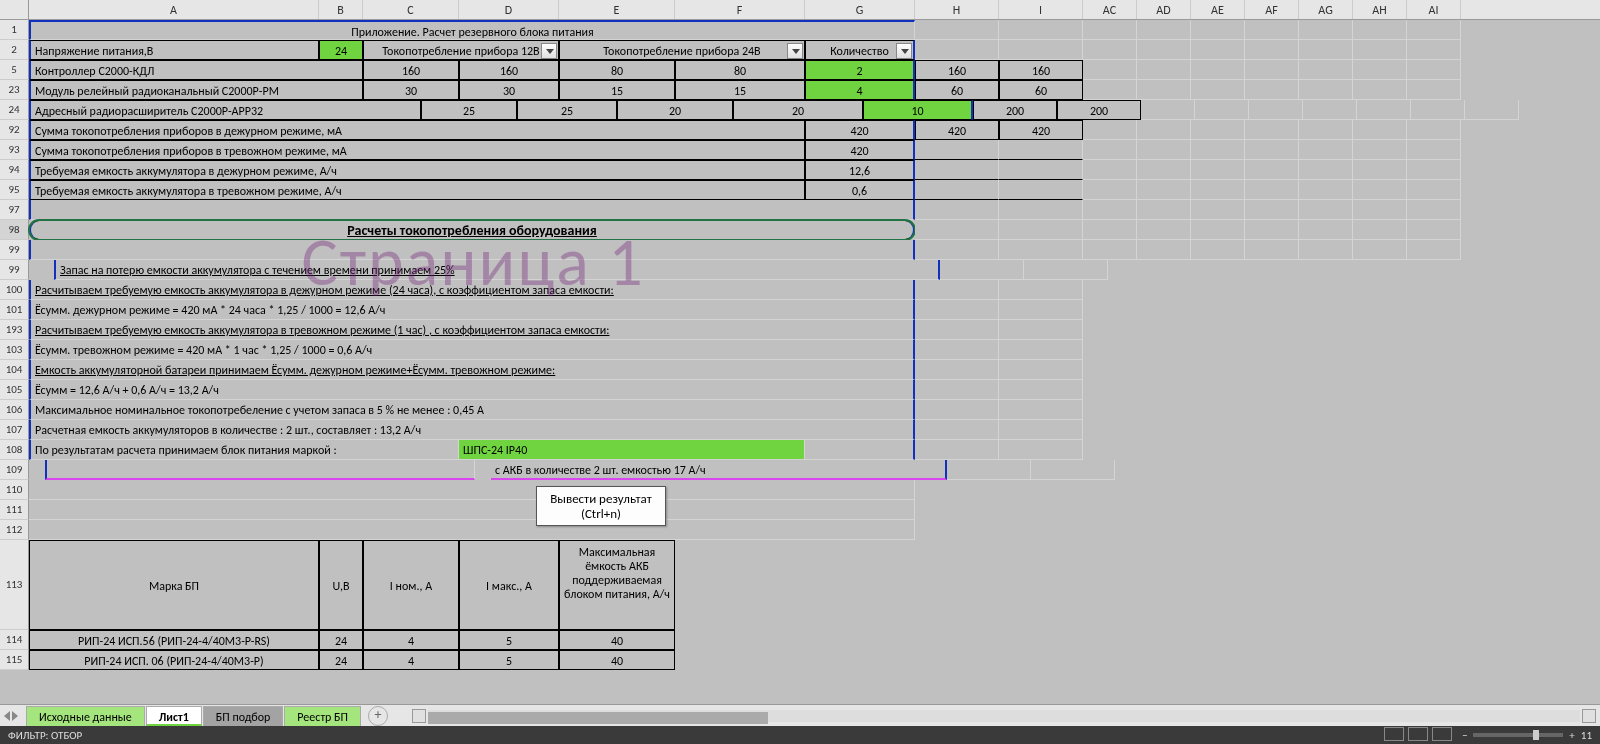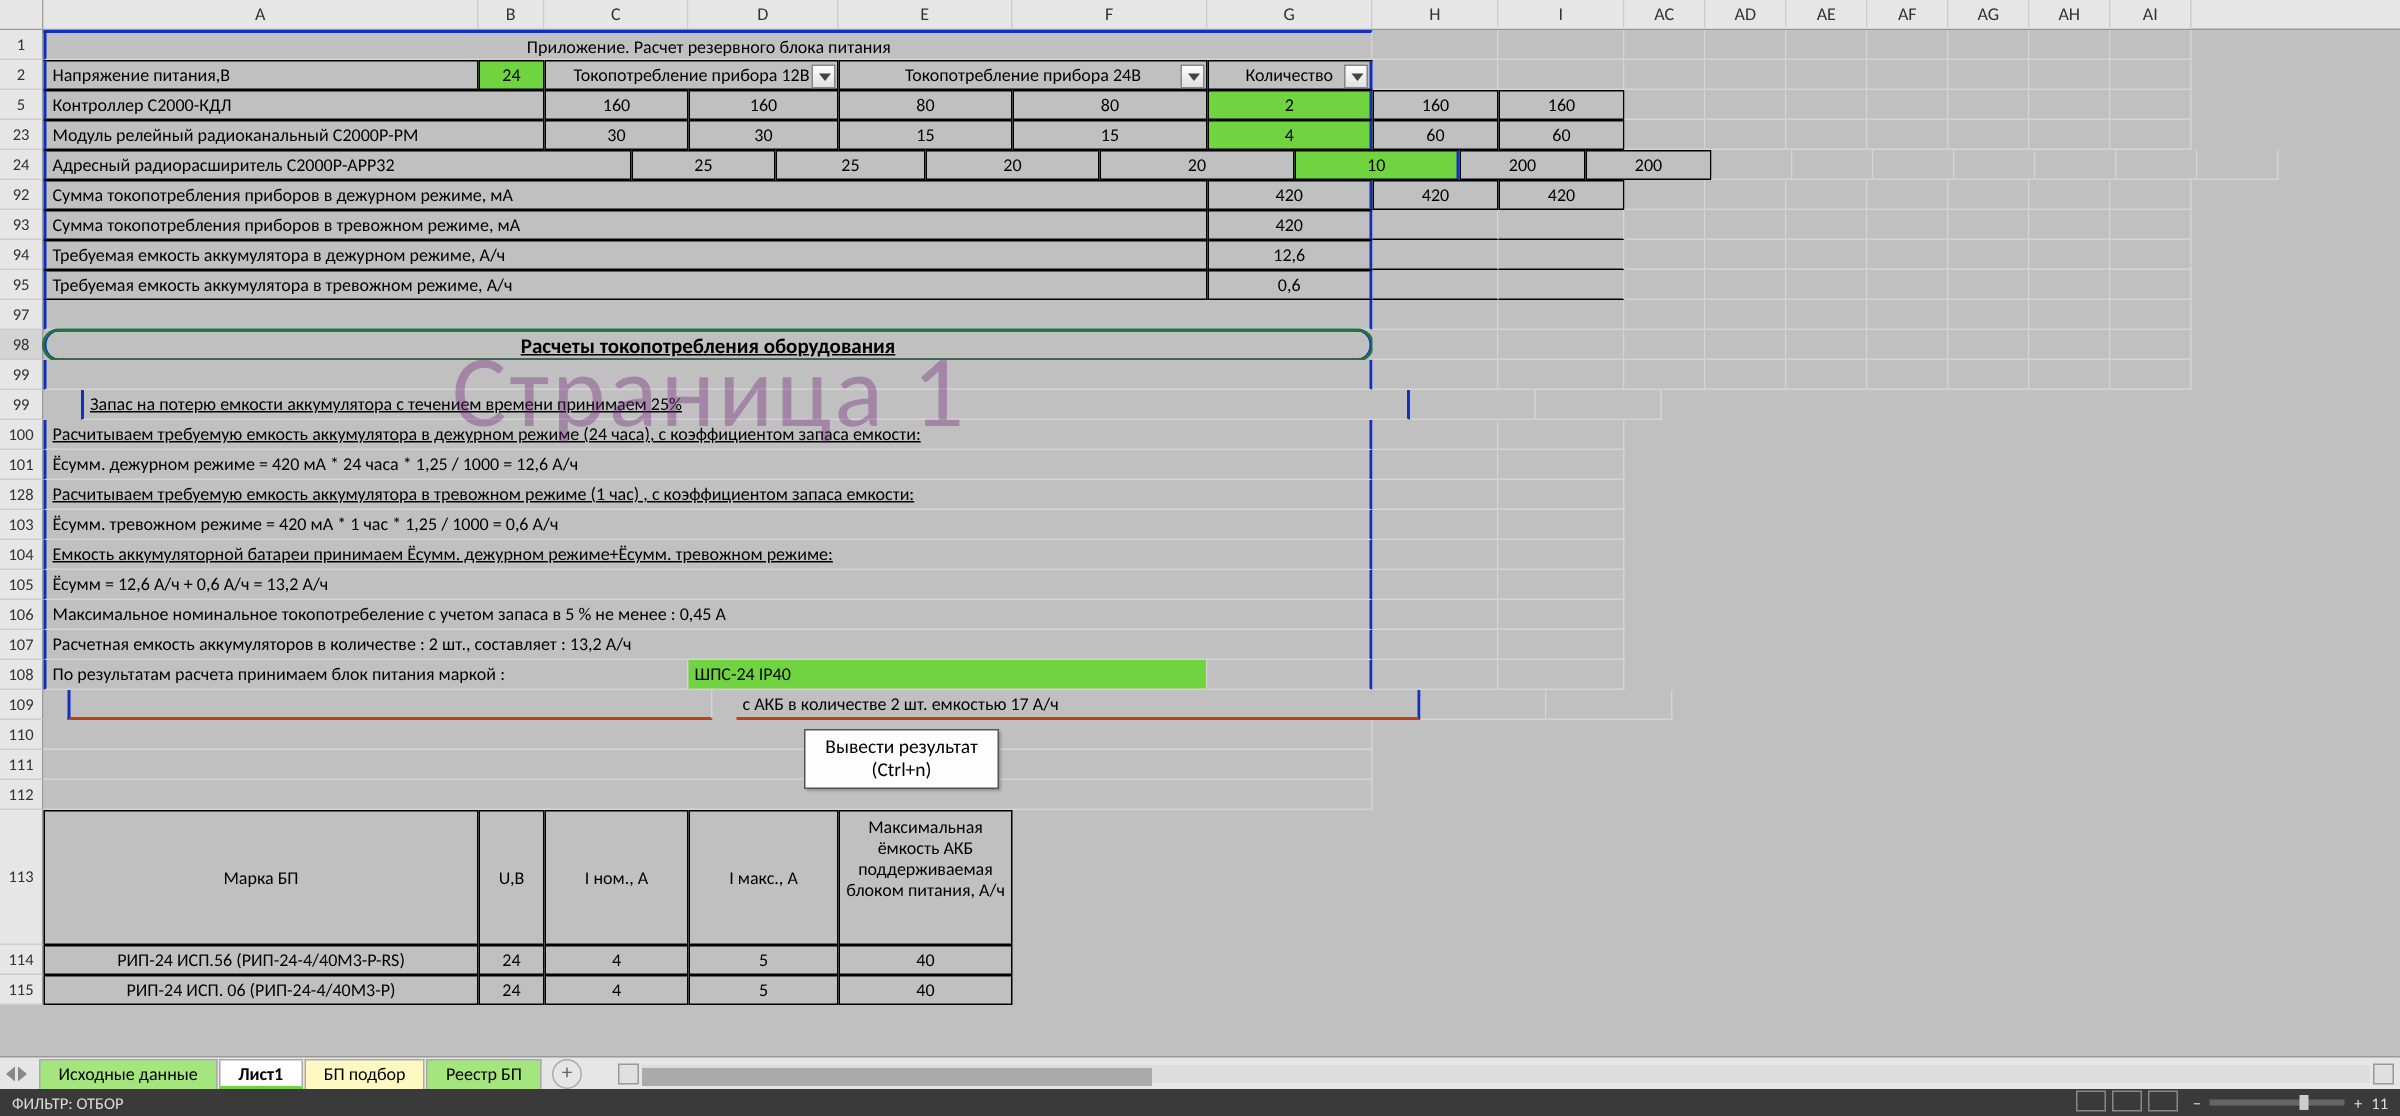--- a/index.html
+++ b/index.html
@@ -25,36 +25,36 @@
   .bold{ font-weight:bold; }
   .und{ text-decoration:underline; }
 
   .dd-btn { position:absolute; width:16px; height:16px; border:1px solid #888; background:linear-gradient(#fdfdfd,#e0e0e0); right:1px; top:2px; }
   .dd-btn::after{ content:""; position:absolute; left:4px; top:5px; border-left:4px solid transparent; border-right:4px solid transparent; border-top:5px solid #444; }
 
   
   .blueL{ border-left:2px solid #1030c0; }
   .blueR{ border-right:2px solid #1030c0; }
   .blueT{ border-top:2px solid #1030c0; }
-  .blueB{ border-bottom:2px solid #c2410c;margin-left:16px; }
+  .blueB{ border-bottom:2px solid #d946ef;margin-left:16px; }
 
   .sel-row-hdr{ background:#d4d4d4; }
   .sel-row { outline: 2px solid #217346; outline-offset:-1px; }
 
   .watermark{ position:absolute; left:30px; top:200px; width:886px; text-align:center; font-size:68px; color:#701a75; opacity:0.35; pointer-events:none; letter-spacing:2px; }
 
   .btn-out{ position:absolute; border:1px solid #555; background:#fdfdfd; padding:4px 10px; font-size:13px; text-align:center; box-shadow:1px 1px 2px rgba(0,0,0,0.3); }
 
   
   .tabs-bar{ position:absolute; left:0; right:0; bottom:18px; height:22px; background:#e6e6e6; border-top:1px solid #999; display:flex; align-items:center;}
   .tabnav{ width:26px; display:flex; gap:2px; padding-left:4px;}
   .tabnav span{ width:0;height:0; border-top:5px solid transparent; border-bottom:5px solid transparent;}
   .tabnav .l{ border-right:6px solid #888;}
   .tabnav .r{ border-left:6px solid #888;}
-  .sheet-tab{ padding:2px 12px; border:1px solid #aaa; border-bottom:none; background:#fef9c3; margin-right:1px; font-size:12px; height:20px; line-height:16px; cursor:pointer;}
+  .sheet-tab{ padding:2px 12px; border:1px solid #aaa; border-bottom:none; background:#a3a3a3; margin-right:1px; font-size:12px; height:20px; line-height:16px; cursor:pointer;}
   .sheet-tab.active{ background:#fff; border-bottom:2px solid #70d440; font-weight:bold;}
   .sheet-tab.green{ background:#a5e57e;}
   .addsheet{ width:20px; height:20px; border:1px solid #aaa; border-radius:50%; text-align:center; line-height:16px; margin-left:6px; font-size:14px; color:#666; cursor:pointer;}
   .hscroll-zone{ flex:1; position:relative; margin-left:40px; margin-right:20px; height:16px;}
   .hscroll-track{ position:absolute; left:0; right:0; top:2px; height:12px; background:#ddd;}
   .hscroll-thumb{ position:absolute; left:0; width:340px; top:2px; height:12px; background:#aaa;}
   .hscroll-btn{ width:14px; height:14px; position:absolute; top:1px; background:#e0e0e0; border:1px solid #999;}
 
   
   .status{ position:absolute; left:0; right:0; bottom:0; height:18px; background:#3a3a3a; color:#ddd; font-size:11px; display:flex; align-items:center; padding:0 8px; justify-content:space-between;}
@@ -288,21 +288,21 @@
       <div class="cell cH"></div>
       <div class="cell cI"></div>
     </div>
     <div class="row">
       <div class="row-h">101</div>
       <div class="cell blueL " style="width:886px; border-right:2px solid #1030c0;">Ёсумм. дежурном режиме = 420 мА * 24 часа * 1,25 / 1000 = 12,6 А/ч</div>
       <div class="cell cH"></div>
       <div class="cell cI"></div>
     </div>
     <div class="row">
-      <div class="row-h">128</div>
+      <div class="row-h">193</div>
       <div class="cell blueL und" style="width:886px; border-right:2px solid #1030c0;">Расчитываем требуемую емкость аккумулятора в тревожном режиме (1 час) , с коэффициентом запаса емкости:</div>
       <div class="cell cH"></div>
       <div class="cell cI"></div>
     </div>
     <div class="row">
       <div class="row-h">103</div>
       <div class="cell blueL " style="width:886px; border-right:2px solid #1030c0;">Ёсумм. тревожном режиме = 420 мА * 1 час * 1,25 / 1000 = 0,6 А/ч</div>
       <div class="cell cH"></div>
       <div class="cell cI"></div>
     </div>

